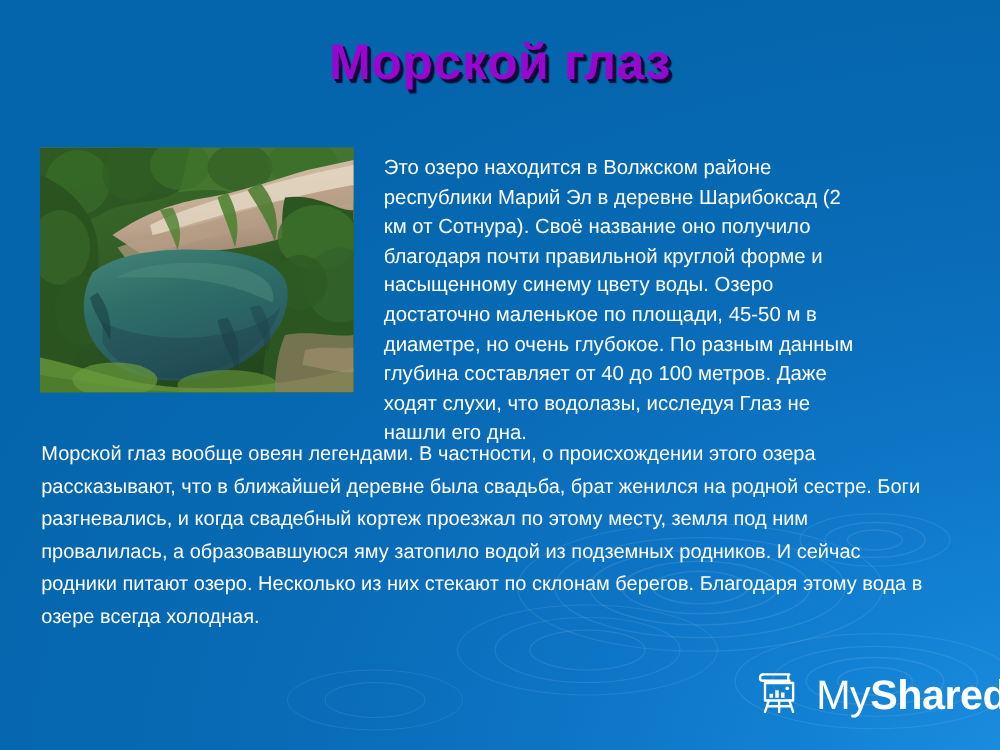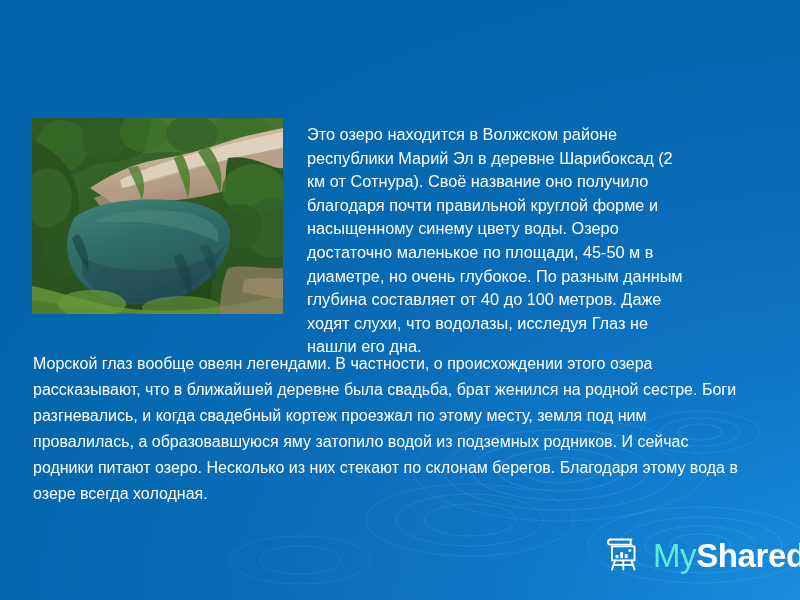--- a/index.html
+++ b/index.html
@@ -97,21 +97,21 @@
     align-items: center;
     gap: 9px;
   }
   .logo-icon { width: 40px; height: 40px; display: block; }
   .logo-text {
     font-size: 33px;
     line-height: 33px;
     color: #eaf6ff;
     letter-spacing: -0.4px;
   }
-  .logo-text .lt-my { font-weight: 300; color: #5eead4; }
+  .logo-text .lt-my { font-weight: 300; color: #ffffff; }
   .logo-text .lt-shared { font-weight: 600; color: #ffffff; }
 </style>
 </head>
 <body>
 
 <div id="slide">
 
   <div class="bg-gradient"></div>
 
   <svg class="ripples" viewBox="0 0 800 600" preserveAspectRatio="none">
@@ -133,20 +133,21 @@
 
       <ellipse cx="470" cy="520" rx="46" ry="16" stroke-width="1"></ellipse>
       <ellipse cx="470" cy="520" rx="74" ry="26" stroke-width="0.9"></ellipse>
       <ellipse cx="470" cy="520" rx="104" ry="36" stroke-width="0.8"></ellipse>
 
       <ellipse cx="300" cy="560" rx="40" ry="14" stroke-width="0.8"></ellipse>
       <ellipse cx="300" cy="560" rx="70" ry="24" stroke-width="0.7"></ellipse>
     </g>
   </svg>
 
+  <div class="title">Морской глаз</div>
 
   <div class="photo">
     <svg viewBox="0 0 251 196" preserveAspectRatio="none">
       <defs>
         <radialGradient id="water" cx="46%" cy="52%" r="62%">
           <linearGradient id="lg" x1="0" y1="0" x2="0" y2="1"></linearGradient>
         </radialGradient>
         <linearGradient id="waterg" x1="0.25" y1="0" x2="0.7" y2="1">
           <stop offset="0%" stop-color="#3f7f74"></stop>
           <stop offset="35%" stop-color="#2e6e68"></stop>

